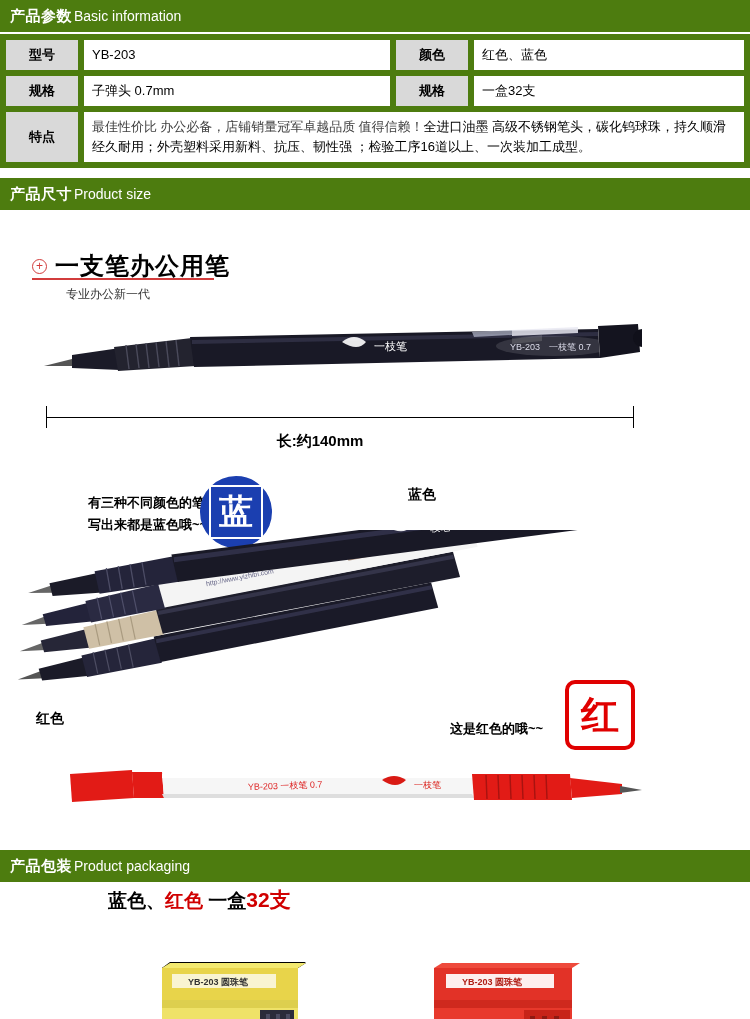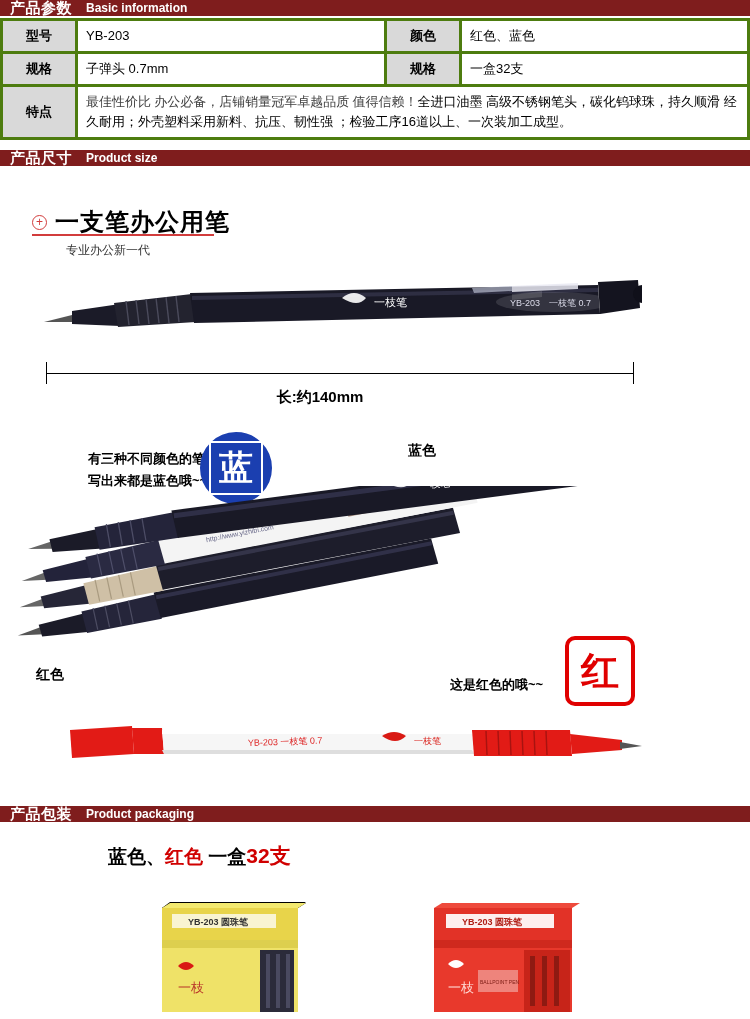--- a/index.html
+++ b/index.html
@@ -17,46 +17,46 @@
     position: relative;
     width: 750px;
     min-height: 1019px;
     overflow: hidden;
   }
 
   
   .section-bar {
     display: flex;
     align-items: center;
-    background: #7f1d1d;
+    background: #4d7c0f;
     color: #fff;
-    height: 16px;
+    height: 32px;
     padding: 0 0 0 10px;
     box-sizing: border-box;
   }
   .section-bar .cn {
     font-size: 15px;
     font-weight: bold;
     letter-spacing: 0.5px;
   }
   .section-bar .en {
-    font-size: 12px;
-    margin-left: 14px;
-    font-weight: bold;
+    font-size: 14px;
+    margin-left: 2px;
+    font-weight: normal;
   }
 
   
   .spec-table {
     width: 750px;
     border-collapse: collapse;
     table-layout: fixed;
     margin-top: 2px;
   }
   .spec-table td {
-    border: 3px solid #4d7c0f;
+    border: 6px solid #4d7c0f;
     font-size: 13px;
     padding: 5px 8px;
     vertical-align: middle;
     line-height: 20px;
   }
   .spec-table td.lbl {
     background: #d9d9d9;
     font-weight: bold;
     text-align: center;
     width: 56px;

